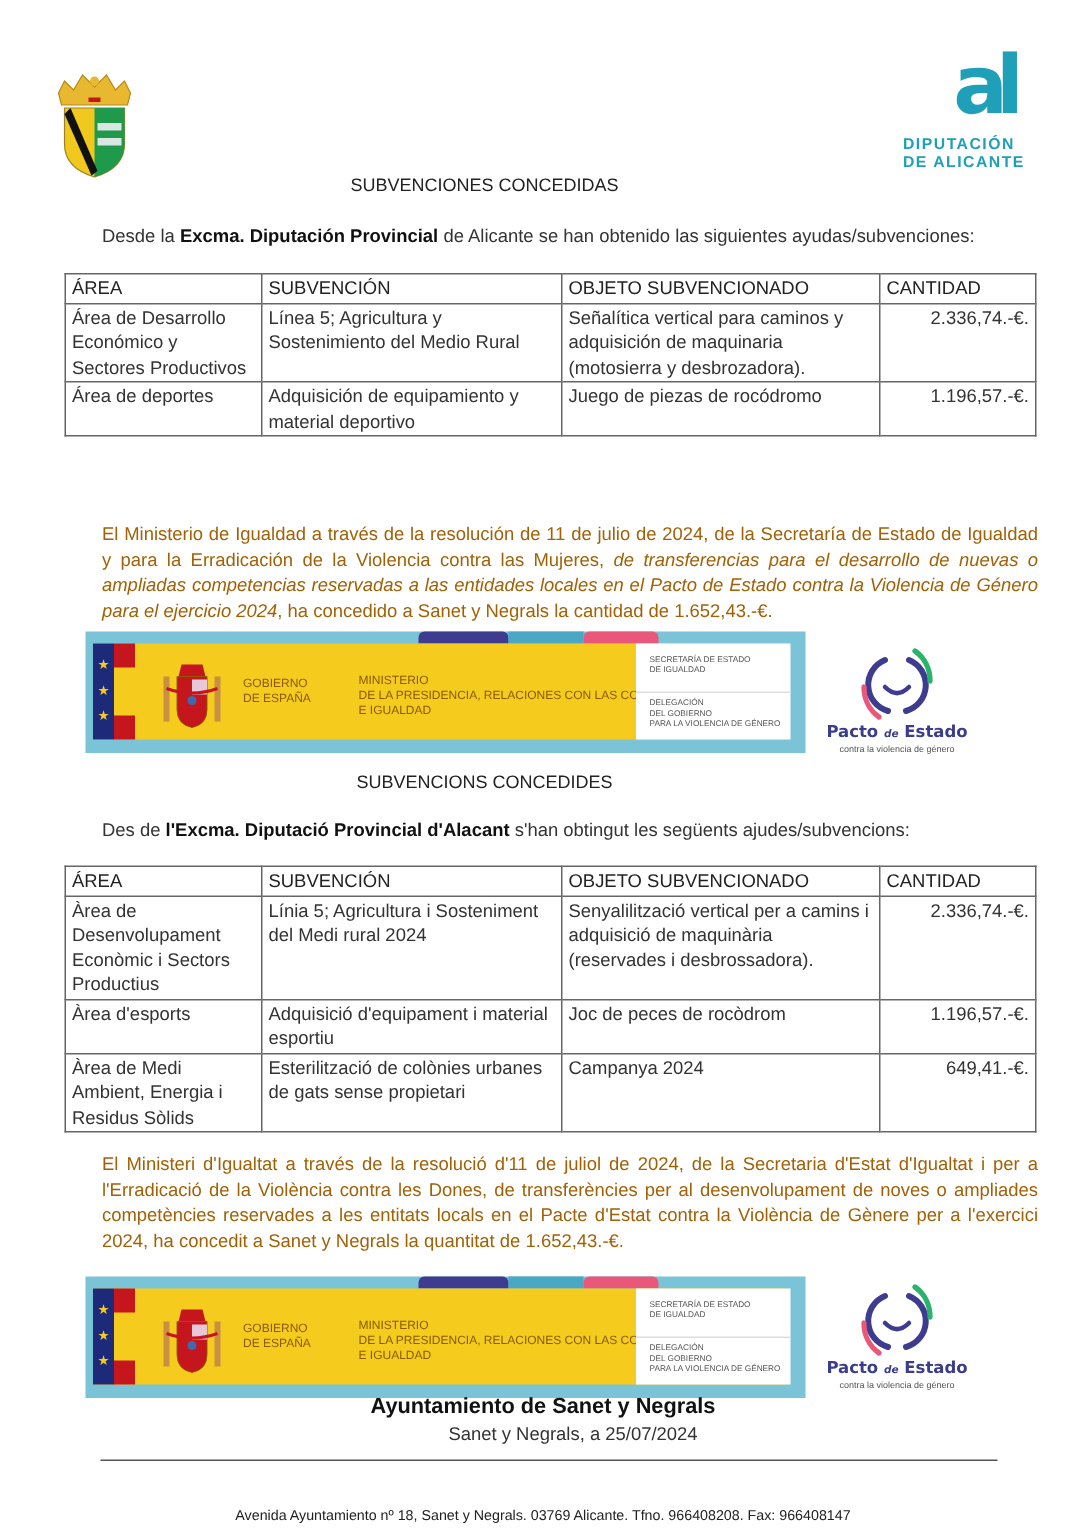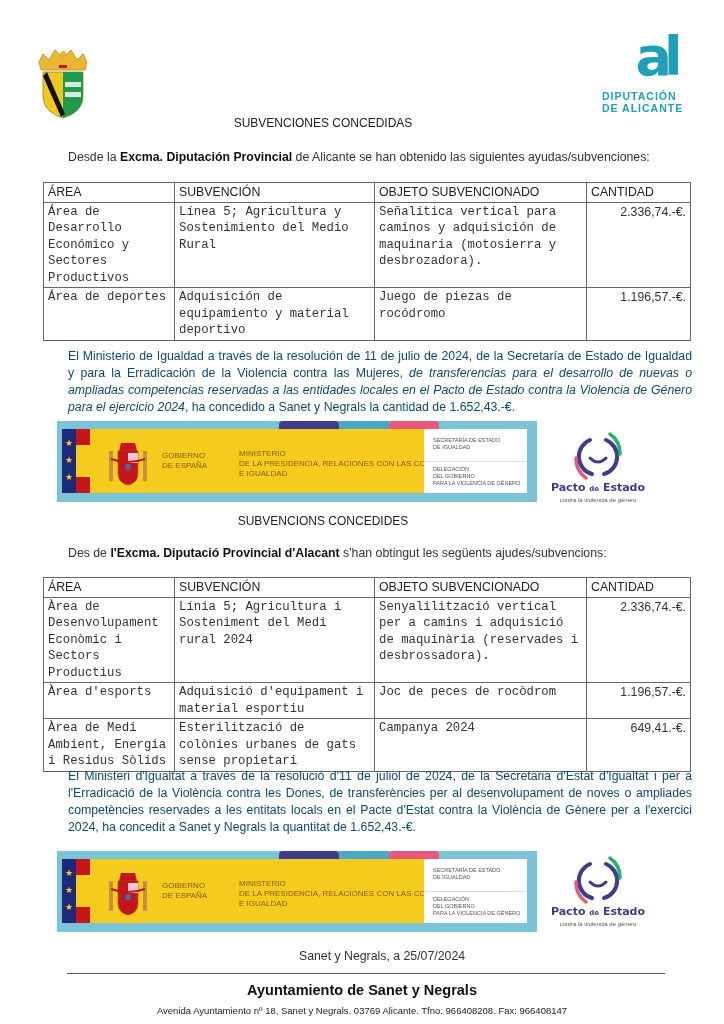--- a/index.html
+++ b/index.html
@@ -9,44 +9,44 @@
   .crest { left:33px; top:48px; width:60px; height:72px; }
   .dip-logo { left:600px; top:30px; width:110px; height:90px; text-align:center; }
   .dip-logo .mark { font-family:"DejaVu Sans", sans-serif; font-size:54px; font-weight:bold; color:#1fa0b8; line-height:54px; letter-spacing:-8px; }
   .dip-logo .txt { font-size:10.5px; font-weight:bold; color:#1fa0b8; letter-spacing:1px; line-height:12px; margin-top:6px; text-align:left; padding-left:2px; }
   .title { left:0; width:646px; text-align:center; font-size:12px; color:#222; }
   .intro { left:68px; width:640px; font-size:12.3px; color:#333; }
   .intro b { font-weight:bold; color:#111; }
   table.grid { position:absolute; left:43px; width:647px; border-collapse:collapse; font-size:12.3px; color:#333; table-layout:fixed; }
   table.grid td, table.grid th { border:1px solid #666; padding:1px 4px; vertical-align:top; line-height:16.5px; font-weight:normal; text-align:left; }
   table.grid th { color:#222; }
-  td.just { text-align:justify; text-align-last:auto;font-family:Liberation Mono, monospace; }
+  td.just { text-align:justify; text-align-last:auto; }
   td.num { text-align:right !important;margin-left:10px; }
-  .para { left:68px; width:624px; font-size:12.3px; line-height:17px; color:#0c4a6e; text-align:justify; }
+  .para { left:68px; width:624px; font-size:12.3px; line-height:17px; color:#a16207; text-align:justify; }
   .para i { font-style:italic; }
   .banner { left:57px; width:480px; height:81px; background:#7bc4d8; }
   .banner .inner { position:absolute; left:5px; top:8px; width:462px; height:64px; background:#f5cb1d; }
   .banner .flag-blue { position:absolute; left:0; top:0; width:14px; height:64px; background:#1d2a7a; }
   .banner .flag-red { position:absolute; left:14px; top:0; width:14px; height:64px; background:#c4161c; }
   .banner .flag-red .mid { position:absolute; left:0; top:16px; width:14px; height:32px; background:#f5cb1d; }
   .banner .stars { position:absolute; left:2px; top:6px; width:10px; color:#f5cb1d; font-size:9px; line-height:17px; text-align:center; }
   .banner .coat { position:absolute; left:45px; top:10px; width:42px; height:48px; }
   .banner .gob { position:absolute; left:100px; top:22px; font-size:8px; color:#8a5a00; line-height:10px; }
   .banner .min { position:absolute; left:177px; top:20px; font-size:8px; color:#8a5a00; line-height:10px; }
   .banner .white { position:absolute; left:367px; top:8px; width:103px; height:64px; background:#fff; }
   .banner .white .sec { position:absolute; left:9px; top:8px; font-size:5.5px; color:#555; line-height:7px; }
   .banner .white .del { position:absolute; left:9px; top:37px; font-size:5.5px; color:#555; line-height:7px; }
   .banner .white .divl { position:absolute; left:0; top:32px; width:103px; height:1px; background:#ddd; }
   .banner .topbar1 { position:absolute; left:222px; top:0; width:60px; height:8px; background:#3e3c8f; border-radius:4px 4px 0 0; }
   .banner .topbar2 { position:absolute; left:282px; top:0; width:50px; height:8px; background:#4aa8c4; }
   .banner .topbar3 { position:absolute; left:332px; top:0; width:50px; height:8px; background:#e9587a; border-radius:4px 4px 0 0; }
   .pacto { left:548px; width:100px; height:75px; text-align:center; }
   .pacto svg { display:block; margin:0 auto; }
   .pacto .t1 { font-family:"DejaVu Sans", sans-serif; font-size:11px; font-weight:bold; color:#3b3d8c; line-height:13px; margin-top:1px; }
-  .pacto .t1 small { font-size:7px; }
+  .pacto .t1 small { font-size:7px;font-style:italic; }
   .pacto .t2 { font-size:6px; color:#555; line-height:8px; }
   .date { left:0; width:724px; text-align:center; font-size:12.3px; color:#333;margin-left:20px; }
   .hr { left:67px; width:598px; height:1px; background:#555; }
   .footer-title { left:0; width:724px; text-align:center; font-size:14.5px; font-weight:bold; color:#111; }
   .footer-addr { left:0; width:724px; text-align:center; font-size:9.5px; color:#222; }
 </style>
 </head>
 <body>
 
 <div class="abs crest">
@@ -269,14 +269,14 @@
     <path d="M42 2 A24 24 0 0 1 52 22" stroke="#2ab36a" stroke-width="3.5" fill="none" stroke-linecap="round"></path>
     <path d="M8 26 A24 24 0 0 0 18 46" stroke="#e9587a" stroke-width="3.5" fill="none" stroke-linecap="round"></path>
     <path d="M22 26 Q30 34 38 26" stroke="#3e3c8f" stroke-width="3" fill="none" stroke-linecap="round"></path>
   </svg>
   <div class="t1"><span>Pacto </span><small>de</small><span> Estado</span></div>
   <div class="t2">contra la violencia de género</div>
 </div>
 
 <div class="abs date" style="top:949px;">Sanet y Negrals, a 25/07/2024</div>
 <div class="abs hr" style="top:973px;"></div>
-<div class="abs footer-title" style="top:982px;">Ayuntamiento de Sanet y Negrals</div>
+<div class="abs footer-title" style="top:930px;">Ayuntamiento de Sanet y Negrals</div>
 <div class="abs footer-addr" style="top:1005px;">Avenida Ayuntamiento nº 18, Sanet y Negrals. 03769 Alicante. Tfno. 966408208. Fax: 966408147</div>
 
 </body></html>

